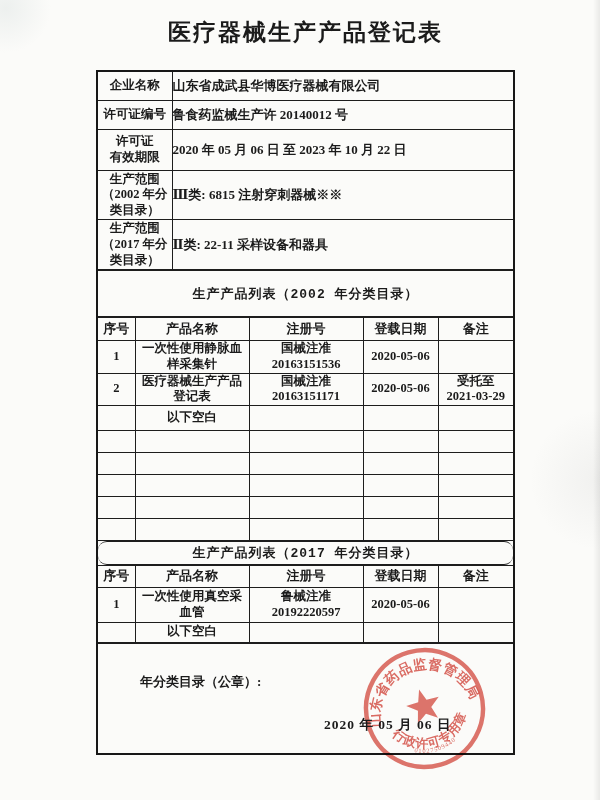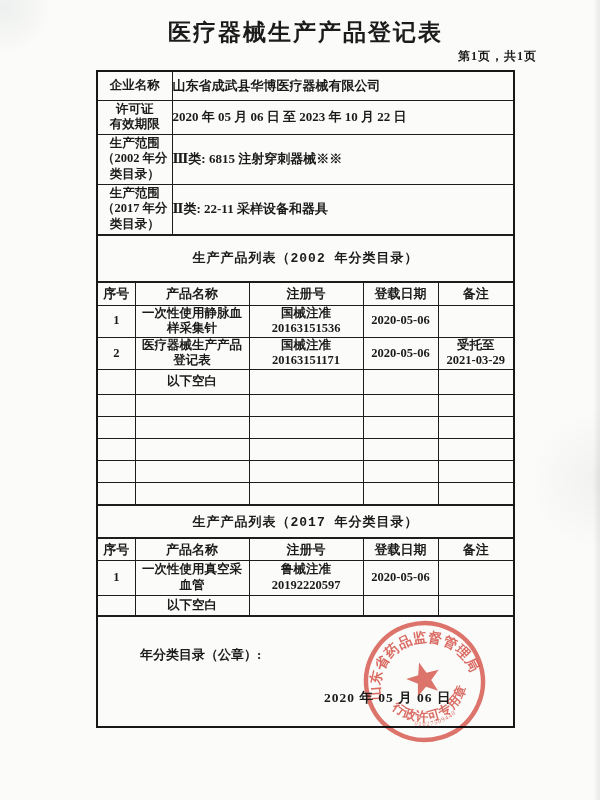--- a/index.html
+++ b/index.html
@@ -35,21 +35,21 @@
   .info-table tr:nth-child(1){height:28px;}
   .info-table tr:nth-child(2){height:29px;}
   .info-table tr:nth-child(3){height:41px;}
   .info-table tr:nth-child(4){height:39px;}
   .info-table tr:nth-child(5){height:41px;}
 
   .section-title{display:flex;align-items:center;justify-content:center;
     font-size:13px;font-weight:bold;letter-spacing:1px;
     border-top:1px solid #1d1d1d;border-bottom:1px solid #1d1d1d;font-family:Liberation Mono, monospace;}
   .st-2002{height:47px;}
-  .st-2017{height:33px;}
+  .st-2017{height:24px;border-radius:9px;}
 
   .prod-table th{font-size:13px;text-align:center;padding:0 2px;}
   .prod-table td{font-size:12.5px;text-align:center;line-height:1.25;padding:0 3px;}
   .t2002 tr.hdr{height:23px;} .t2002 tr.r1{height:28px;} .t2002 tr.r2{height:26px;}
   .t2002 tr.r3{height:25px;}  .t2002 tr.empty{height:22px;}
   .t2017 tr.hdr{height:22px;} .t2017 tr.r1{height:35px;} .t2017 tr.r2{height:20px;}
 
   .footer{position:relative;height:110px;border-top:1px solid #1d1d1d;}
   .issuing-label{position:absolute;left:42px;top:29px;font-size:13px;font-weight:bold;z-index:1;}
   .issue-date{position:absolute;left:226px;top:64px;font-size:13.5px;font-weight:bold;
@@ -58,29 +58,32 @@
   .stamp{position:absolute;left:263px;top:1px;width:127px;height:127px;z-index:2;
     transform:rotate(-16deg);mix-blend-mode:multiply;opacity:.88;}
   .stamp text{font-family:"Liberation Serif","DejaVu Serif",serif;}
 </style>
 </head>
 <body>
 
 <div class="sheet">
 
   <div class="doc-title">医疗器械生产产品登记表</div>
-  <div class="page-info">第1页，共1页</div>
 
   <div class="outer">
 
     <table class="info-table">
       <tbody>
           <tr>
         <td class="lbl">企业名称</td>
         <td class="val">山东省成武县华博医疗器械有限公司</td>
+      </tr>
+      <tr>
+        <td class="lbl">许可证编号</td>
+        <td class="val">鲁食药监械生产许 20140012 号</td>
       </tr>
       <tr>
         <td class="lbl">许可证
 有效期限</td>
         <td class="val">2020 年 05 月 06 日 至 2023 年 10 月 22 日</td>
       </tr>
       <tr>
         <td class="lbl">生产范围
 （2002 年分
 类目录）</td>

